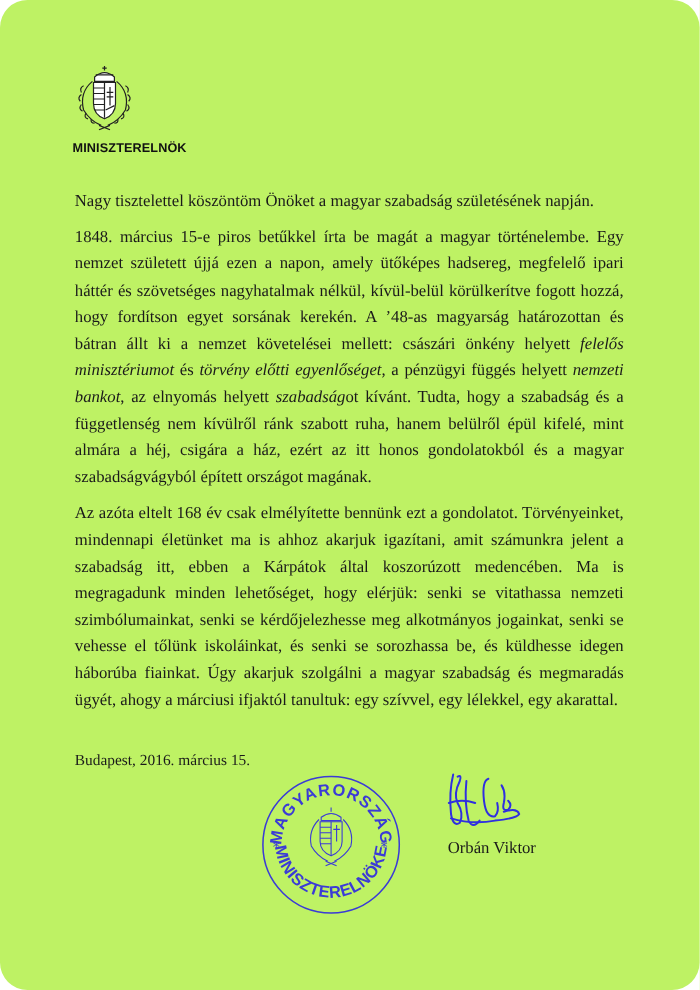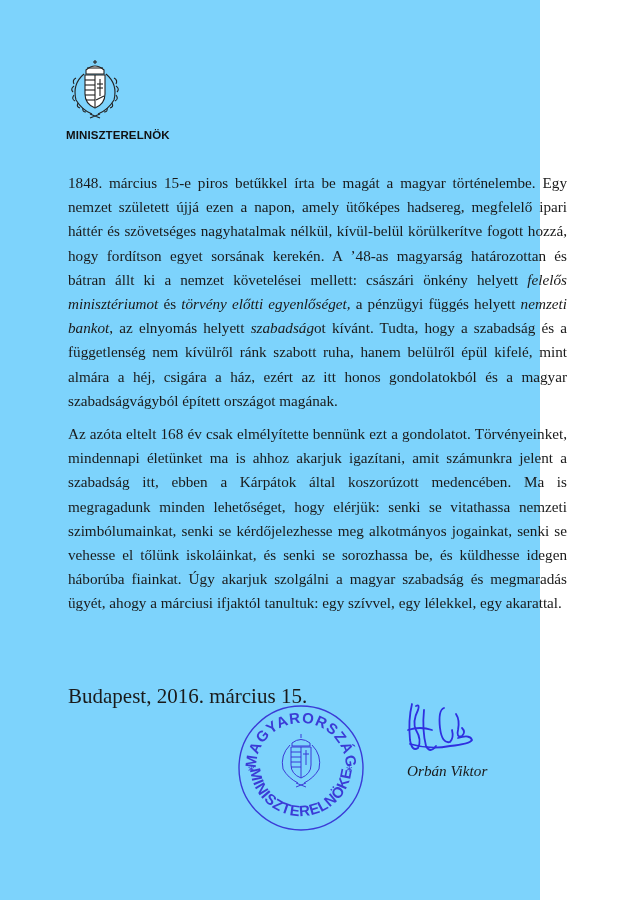--- a/index.html
+++ b/index.html
@@ -1,28 +1,28 @@
 <!DOCTYPE html>
 <html><head>
   <meta charset="utf-8">
   <style>
     html, body { margin: 0; padding: 0; background: #ffffff; }
     body { width: 636px; height: 900px; position: relative; overflow: hidden; font-family: "Liberation Serif", "DejaVu Serif", serif; color: #1a1a1a; }
-    .page { position: absolute; left: 0; top: 0; width: 540px; height: 900px; background: #7dd3fc; }
+    .page { position: absolute; left: 0; top: 0; width: 636px; height: 900px; background: #bef264; border-radius: 25px; }
     .crest { position: absolute; left: 62px; top: 56px; width: 66px; height: 66px; }
     .office { position: absolute; left: 66px; top: 129px; font-family: "Liberation Sans", "DejaVu Sans", sans-serif; font-weight: bold; font-size: 11.5px; letter-spacing: 0.1px; color: #111; }
     .body { position: absolute; left: 68px; top: 171px; width: 499px; font-size: 15.2px; line-height: 24.2px; }
     .body p { margin: 0; text-align: justify; text-align-last: left; }
     .greet { margin-bottom: 11px !important; }
     .gap { margin-bottom: 9px !important; }
     .body i { font-style: italic; }
-    .date { position: absolute; left: 68px; top: 684px; font-size: 21px; }
+    .date { position: absolute; left: 68px; top: 684px; font-size: 14px; }
     .stamp { position: absolute; left: 236px; top: 703px; width: 130px; height: 130px; }
     .signature { position: absolute; left: 400px; top: 700px; width: 80px; height: 60px; }
-    .signer { position: absolute; left: 407px; top: 762px; font-size: 15.2px; font-style: italic; }
+    .signer { position: absolute; left: 407px; top: 762px; font-size: 15.2px; }
   </style>
 </head>
 <body>
 
 <div class="page">
 
   <svg class="crest" viewBox="0 0 66 66">
     <g fill="none" stroke="#222" stroke-width="1.1">
 
       <path d="M24 14 Q33 6 42 14 L42 18 L24 18 Z" fill="#fff"></path>
@@ -47,20 +47,21 @@
 
       <path d="M44 18 Q56 28 52 44 Q46 54 36 58"></path>
       <path d="M52 22 Q56 24 54 28 M54 30 Q58 33 55 36 M54 39 Q57 43 53 45 M50 47 Q52 51 48 52 M45 52 Q46 56 42 56"></path>
       <path d="M28 58 L38 62 M38 58 L28 62"></path>
     </g>
   </svg>
 
   <div class="office">MINISZTERELNÖK</div>
 
   <div class="body">
+    <p class="gap">Nagy tisztelettel köszöntöm Önöket a magyar szabadság születésének napján.</p>
     <p class="gap"><span>1848. március 15-e piros betűkkel írta be magát a magyar történelembe. Egy nemzet született újjá ezen a napon, amely ütőképes hadsereg, megfelelő ipari háttér és szövetséges nagyhatalmak nélkül, kívül-belül körülkerítve fogott hozzá, hogy fordítson egyet sorsának kerekén. A ’48-as magyarság határozottan és bátran állt ki a nemzet követelései mellett: császári önkény helyett </span><i>felelős minisztériumot</i><span> és </span><i>törvény előtti egyenlőséget,</i><span> a pénzügyi függés helyett </span><i>nemzeti bankot</i><span>, az elnyomás helyett </span><i>szabadság</i><span>ot kívánt. Tudta, hogy a szabadság és a függetlenség nem kívülről ránk szabott ruha, hanem belülről épül kifelé, mint almára a héj, csigára a ház, ezért az itt honos gondolatokból és a magyar szabadságvágyból épített országot magának.</span></p>
     <p class="gap">Az azóta eltelt 168 év csak elmélyítette bennünk ezt a gondolatot. Törvényeinket, mindennapi életünket ma is ahhoz akarjuk igazítani, amit számunkra jelent a szabadság itt, ebben a Kárpátok által koszorúzott medencében. Ma is megragadunk minden lehetőséget, hogy elérjük: senki se vitathassa nemzeti szimbólumainkat, senki se kérdőjelezhesse meg alkotmányos jogainkat, senki se vehesse el tőlünk iskoláinkat, és senki se sorozhassa be, és küldhesse idegen háborúba fiainkat. Úgy akarjuk szolgálni a magyar szabadság és megmaradás ügyét, ahogy a márciusi ifjaktól tanultuk: egy szívvel, egy lélekkel, egy akarattal.</p>
   </div>
 
   <div class="date">Budapest, 2016. március 15.</div>
 
   <svg class="stamp" viewBox="0 0 130 130">
     <defs>
       <path id="arcTop" d="M 20 65 A 45 45 0 0 1 110 65"></path>
       <path id="arcBottom" d="M 14 62 A 51 51 0 0 0 116 62"></path>

